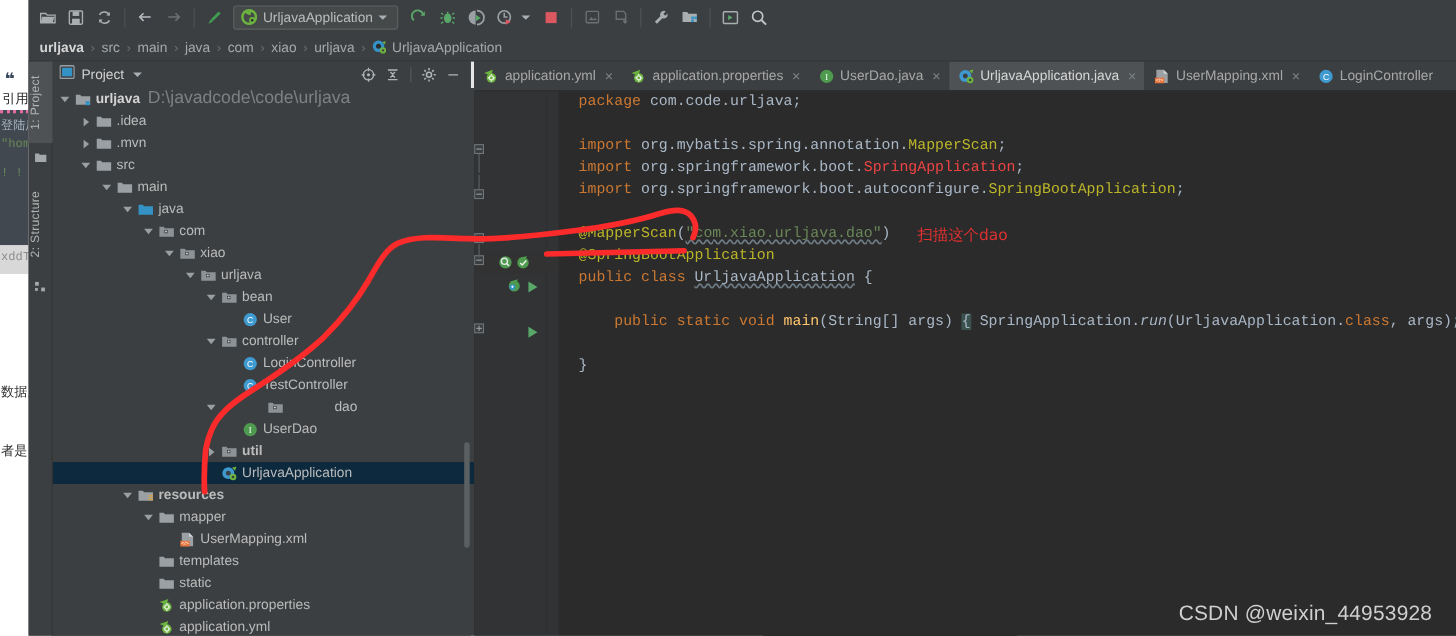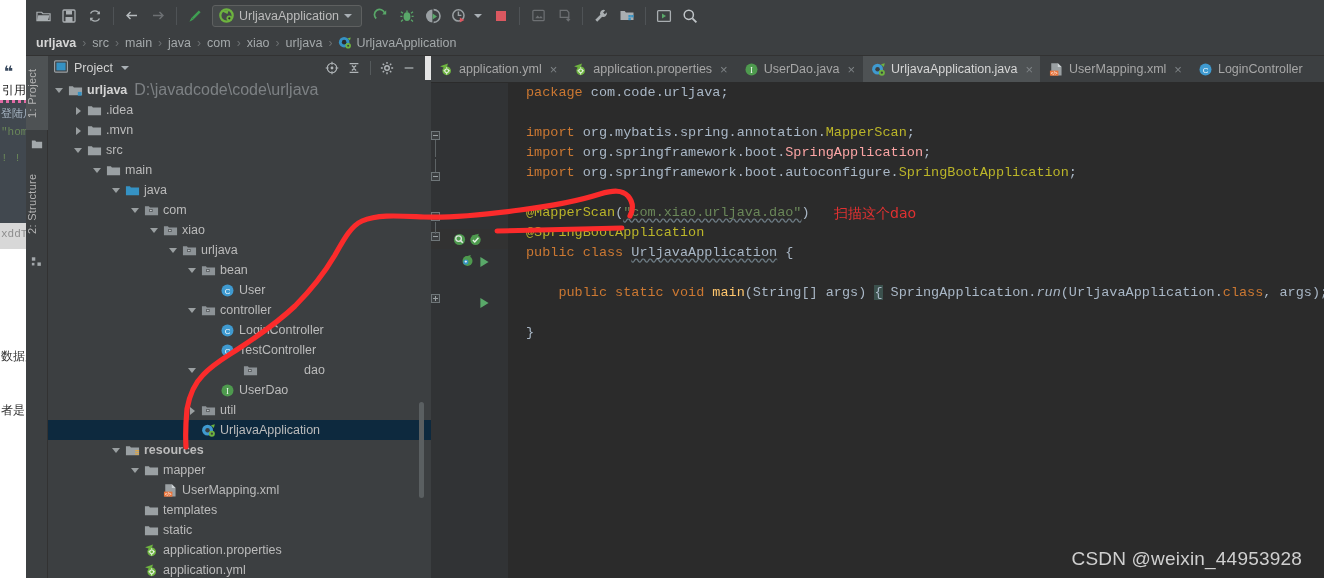--- a/index.html
+++ b/index.html
@@ -59,21 +59,21 @@
   .toolstrip { position: absolute; left: 0; top: 56px; width: 22px; height: 522px;
     background: #3c3f41; border-right: 1px solid #323232; }
   .ts-item { position: absolute; left: 0; width: 22px; writing-mode: vertical-rl;
     transform: rotate(180deg); font-size: 11px; color: #b4b4b4; text-align: center;
     letter-spacing: .3px; padding: 4px 0; }
   .ts-item.active { background: #4e5254; }
   .ts-icon { position: absolute; left: 5px; width: 12px; height: 12px; }
 
   
   .projpanel { position: absolute; left: 22px; top: 56px; width: 383px; height: 522px;
-    background: #3c3f41; border-right: 6px solid #e5e5e5; }
+    background: #3c3f41; border-right: 3px solid #e5e5e5; }
   .pp-header { height: 24px; display: flex; align-items: center; padding: 0 6px;
     background: #3c3f41; }
   .pp-title { font-size: 12.5px; color: #d0d0d0; margin-left: 6px; }
   .pp-actions { margin-left: auto; display: flex; align-items: center; gap: 2px; }
   .pp-act { width: 20px; height: 20px; display: flex; align-items: center; justify-content: center; }
   .pp-divider { width: 1px; height: 14px; background: #555a5c; margin: 0 4px; }
 
   .tree { position: absolute; left: 0; top: 24px; width: 383px; height: 498px;
     overflow: hidden; background: #3c3f41; }
   .row { height: 20px; display: flex; align-items: center; font-size: 12.5px;
@@ -530,21 +530,21 @@
           <div class="row" style="padding-left: 158px;">
             <span class="arrow"></span>
             <span class="ico">
               <svg width="15" height="15" viewBox="0 0 16 16">
                 <circle cx="8" cy="8" r="6.4" fill="#4e9a4e"></circle>
                 <text x="8" y="11.3" font-size="8.4" font-family="Liberation Serif" fill="#ffffff" text-anchor="middle">I</text>
               </svg>
             </span>
             <span class="lbl">UserDao</span>
           </div>
-          <div class="row" style="padding-left: 139px;">
+          <div class="row" style="padding-left: 139px; font-weight: bold;">
             <span class="arrow r"></span>
             <span class="ico">
               <svg width="15" height="15" viewBox="0 0 16 16">
                 <path d="M1 3.4h4.2l1.1 1.3H15V13H1z" fill="#8c9296"></path>
                 <rect x="5.8" y="6.4" width="3.2" height="3.2" fill="#3c3f41"></rect>
                 <circle cx="7.4" cy="8" r="1" fill="#c9ced1"></circle>
               </svg>
             </span>
             <span class="lbl">util</span>
           </div>
@@ -770,21 +770,21 @@
       <div class="fold-line" style="top:76px;height:18px"></div>
       <div class="fold-box" style="left:0;top:89px"></div>
       <div class="fold-box" style="left:0;top:129px"></div>
       <div class="fold-box" style="left:0;top:149px"></div>
       <div class="fold-line" style="top:139px;height:12px"></div>
       <div class="fold-box plus" style="left:0;top:211px"></div>
 
       <div class="code-area">
         <div class="cline" style="top:0px"><span class="kw">package</span> <span class="plain">com.code.urljava;</span></div>
         <div class="cline" style="top:40px"><span class="kw">import</span> <span class="plain">org.mybatis.spring.annotation.</span><span style="color:#bbb529">MapperScan</span><span class="plain">;</span></div>
-        <div class="cline" style="top:60px"><span class="kw">import</span> <span class="plain">org.springframework.boot.</span><span style="color:#fca5a5">SpringApplication</span><span class="plain">;</span></div>
+        <div class="cline" style="top:60px"><span class="kw">import</span> <span class="plain">org.springframework.boot.</span><span style="color:#ef4444">SpringApplication</span><span class="plain">;</span></div>
         <div class="cline" style="top:80px"><span class="kw">import</span> <span class="plain">org.springframework.boot.autoconfigure.</span><span style="color:#bbb529">SpringBootApplication</span><span class="plain">;</span></div>
         <div class="cline" style="top:120px"><span class="ann">@MapperScan</span><span class="plain">(</span><span class="str wavy">"com.xiao.urljava.dao"</span><span class="plain">)</span></div>
         <div class="cline" style="top:140px"><span class="ann">@SpringBootApplication</span></div>
         <div class="cline" style="top:160px"><span class="kw">public class</span> <span class="plain wavy">UrljavaApplication</span> <span class="plain">{</span></div>
         <div class="cline" style="top:200px"><span class="plain">    </span><span class="kw">public static void</span> <span class="fn">main</span><span class="plain">(String[] args)</span> <span class="brace-hl plain">{</span> <span class="plain">SpringApplication.</span><span class="ital plain">run</span><span class="plain">(UrljavaApplication.</span><span class="kw">class</span><span class="plain">, args);</span> </div>
         <div class="cline" style="top:240px"><span class="plain">}</span></div>
       </div>
 
       <div class="anno-cn" style="left:403px;top:122px">扫描这个dao</div>
     </div>

